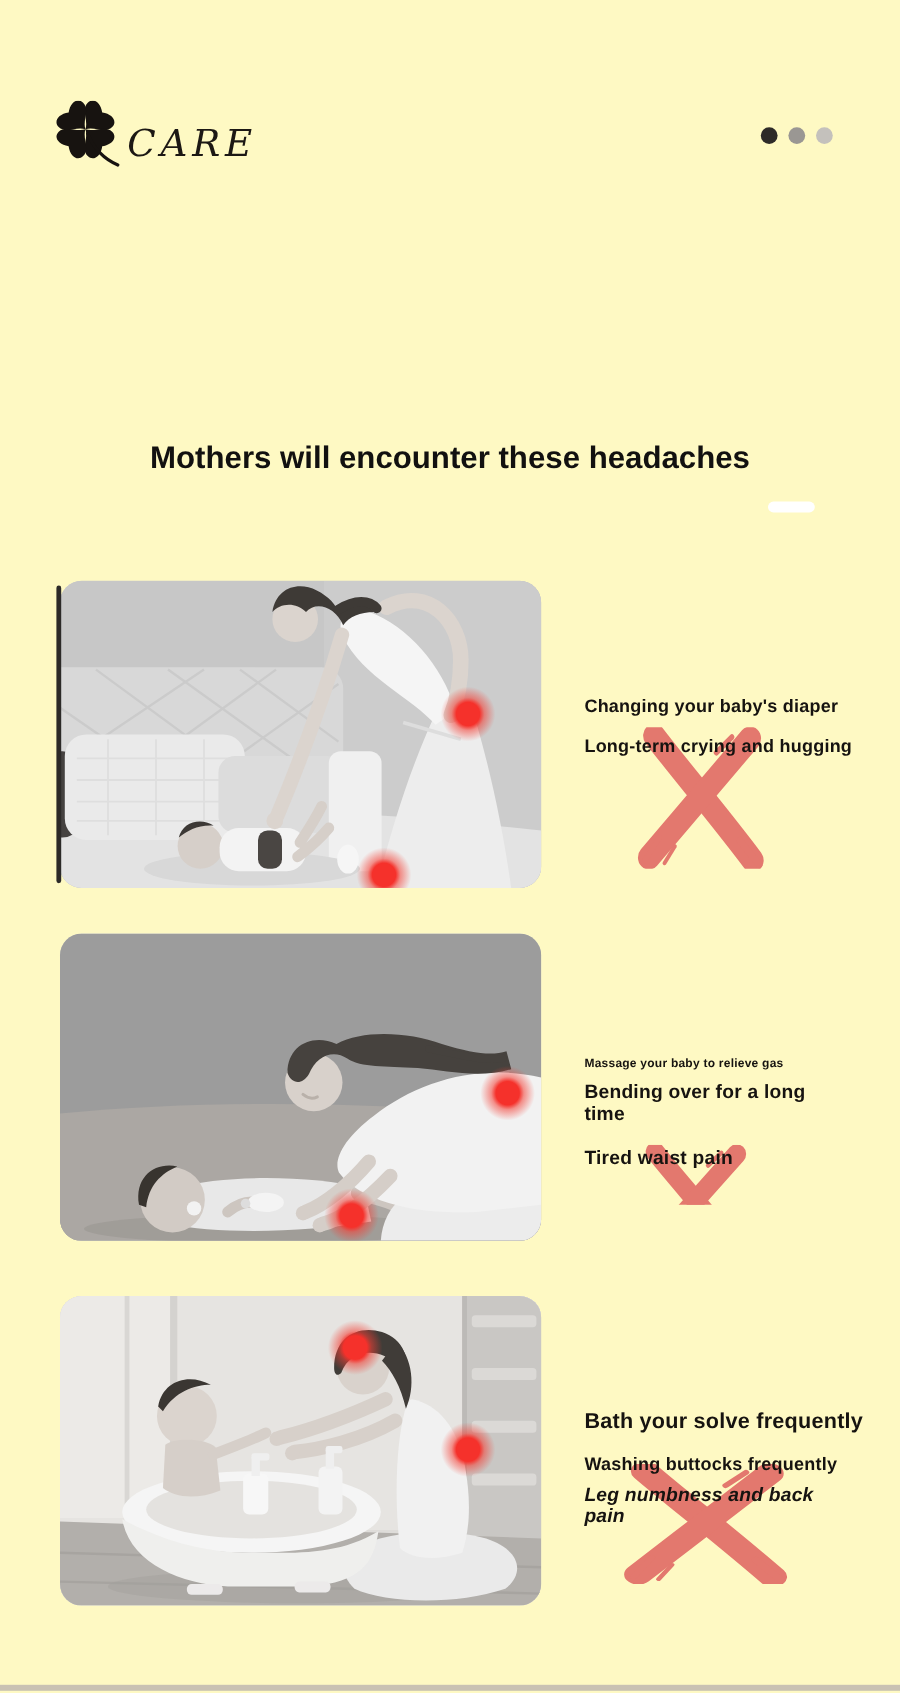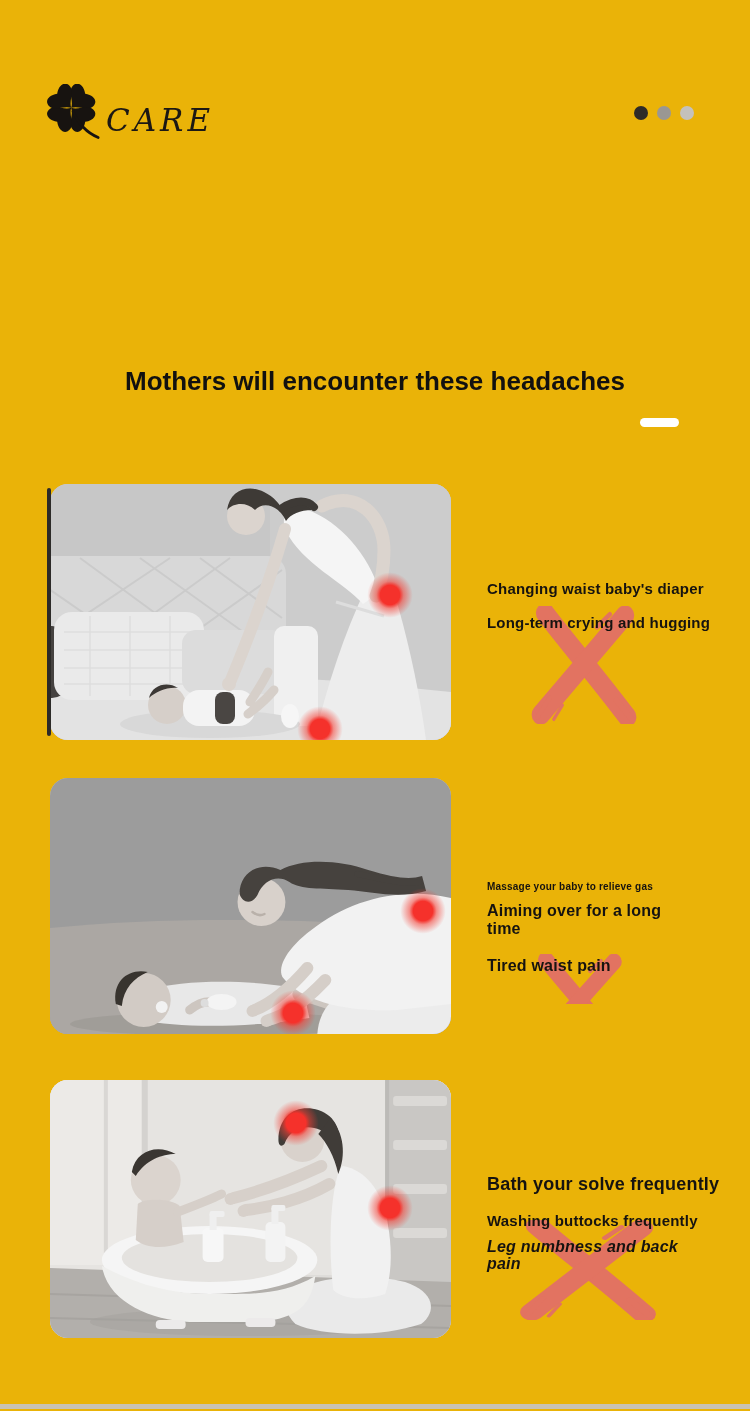--- a/index.html
+++ b/index.html
@@ -1,16 +1,16 @@
 <!DOCTYPE html>
 <html><head>
 <meta charset="utf-8">
 <style>
   html,body{margin:0;padding:0;background:#f2ece4;}
-  .page{position:relative;width:750px;height:1411px;background:#eab308;overflow:hidden;
+  .page{position:relative;width:750px;height:1411px;background:#fef9c3;overflow:hidden;
         font-family:"Liberation Sans",sans-serif;color:#15120f;}
 
   
   .brand{position:absolute;left:46px;top:84px;display:flex;align-items:center;}
   .brand svg{display:block;}
   .logo-text{font-family:"DejaVu Serif",serif;font-style:italic;font-size:31px;
              letter-spacing:4px;color:#1c1814;margin-left:6px;margin-top:10px;}
   .dots{position:absolute;right:56px;top:106px;display:flex;gap:9px;}
   .dot{width:14px;height:14px;border-radius:50%;}
   .dot1{background:#2e2b28;} .dot2{background:#9a9793;} .dot3{background:#c4c1bc;}
@@ -139,21 +139,21 @@
       </svg>
       <span class="pain-dot" style="left:317px;top:88px;"></span>
       <span class="pain-dot" style="left:247px;top:222px;"></span>
     </div>
     <span class="cross cross1">
       <svg viewBox="0 0 100 100" preserveAspectRatio="none" width="108" height="118">
           <use href="#brushx"></use>
         </svg>
     </span>
     <div class="text-col">
-      <p class="t-c1a">Changing waist baby's diaper</p>
+      <p class="t-c1a">Changing your baby's diaper</p>
       <p class="t-c1b">Long-term crying and hugging</p>
     </div>
   </section>
 
   <section class="row row2">
     <div class="photo">
       <svg viewBox="0 0 402 256" preserveAspectRatio="none">
         <rect width="402" height="256" fill="#9c9c9c"></rect>
         <path d="M0 150 C120 138 260 140 402 152 L402 256 L0 256 Z" fill="#aba7a3"></path>
         <ellipse cx="170" cy="246" rx="150" ry="12" fill="#9a9691" opacity=".6"></ellipse>
@@ -180,21 +180,21 @@
       <span class="pain-dot" style="left:350px;top:110px;"></span>
       <span class="pain-dot" style="left:220px;top:212px;"></span>
     </div>
     <span class="cross cross2">
       <svg viewBox="0 0 100 100" preserveAspectRatio="none">
           <use href="#brushx"></use>
         </svg>
     </span>
     <div class="text-col">
       <p class="t-c2a">Massage your baby to relieve gas</p>
-      <p class="t-c2b">Aiming over for a long time</p>
+      <p class="t-c2b">Bending over for a long time</p>
       <p class="t-c2c">Tired waist pain</p>
     </div>
   </section>
 
   <section class="row row3">
     <div class="photo">
       <svg viewBox="0 0 402 258" preserveAspectRatio="none">
         <rect width="402" height="258" fill="#dedcd9"></rect>
         <rect x="0" y="0" width="402" height="195" fill="#e6e4e1"></rect>
         <rect x="0" y="0" width="92" height="185" fill="#eceae7"></rect>

